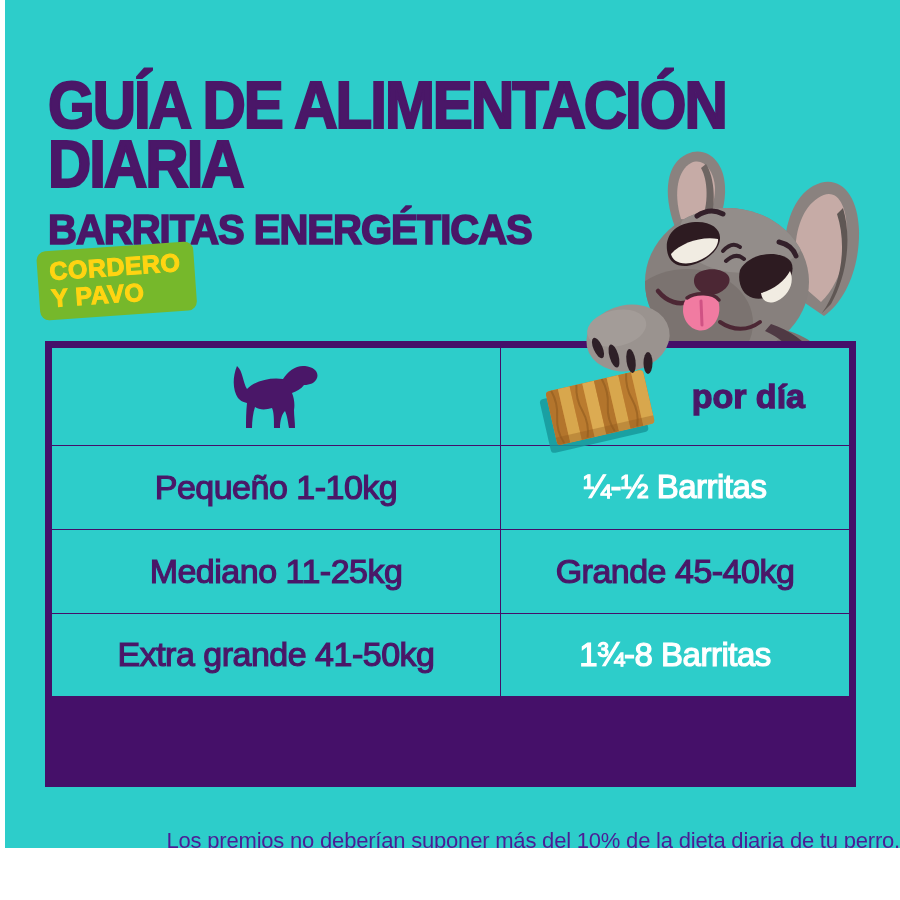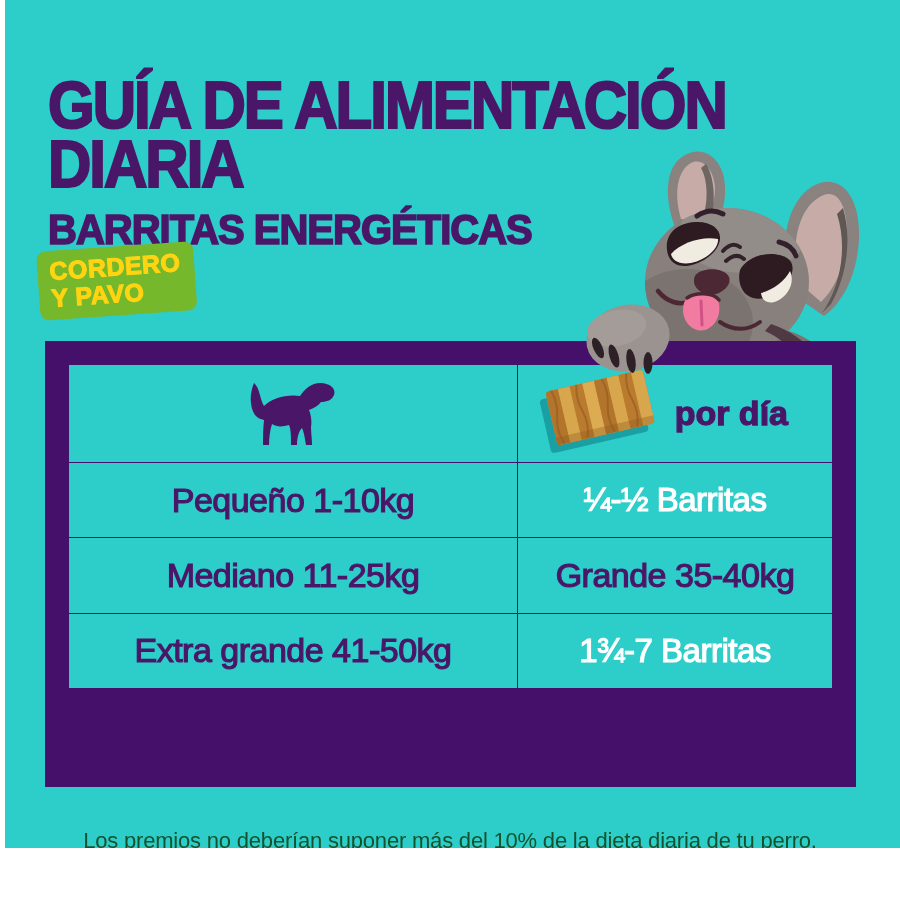--- a/index.html
+++ b/index.html
@@ -32,21 +32,21 @@
     letter-spacing:0.5px;-webkit-text-stroke:1.1px #ffd412;white-space:nowrap;
   }
 
   
   .dog-art{position:absolute;left:575px;top:130px;width:295px;height:232px;z-index:1;}
   .paw-art{position:absolute;left:535px;top:288px;width:150px;height:165px;z-index:3;}
 
   
   .guide-table{
     position:absolute;left:45px;top:341px;width:811px;height:446px;z-index:2;
-    background:#451069;box-sizing:border-box;padding:24px;
+    background:#451069;box-sizing:border-box;padding:7px;
     display:grid;grid-template-columns:448px 1fr;grid-template-rows:97px repeat(4,1fr);
     gap:1px;
   }
   .cell{
     background:#2dcdca;display:flex;align-items:center;justify-content:center;
     position:relative;
   }
   .size-label{
     color:#4a1768;font-size:34px;font-weight:400;letter-spacing:-0.5px;
     -webkit-text-stroke:1.2px #4a1768;white-space:nowrap;
@@ -57,21 +57,21 @@
   }
   .cell.header-right{justify-content:flex-end;padding-right:44px;box-sizing:border-box;}
   .per-day{
     color:#4a1768;font-size:34px;font-weight:700;
     -webkit-text-stroke:1.3px #4a1768;white-space:nowrap;
   }
 
   
   .footer-note{
     position:absolute;left:0;top:828px;width:900px;z-index:2;
-    text-align:center;color:#14532d;font-size:22px;letter-spacing:-0.2px;
+    text-align:right;color:#4c1d95;font-size:22px;letter-spacing:-0.2px;
   }
 </style>
 </head>
 <body>
 
 <div class="canvas">
   <div class="left-strip"></div>
 
   <div class="title">
     <div>GUÍA DE ALIMENTACIÓN</div>
@@ -148,28 +148,28 @@
     </div>
     <div class="cell">
       <span class="amount-label">¼-½ Barritas</span>
     </div>
 
     <div class="cell">
       <span class="size-label">Mediano 11-25kg</span>
     </div>
 
     <div class="cell">
-      <span class="size-label">Grande 35-40kg</span>
+      <span class="size-label">Grande 45-40kg</span>
     </div>
 
     <div class="cell">
       <span class="size-label">Extra grande 41-50kg</span>
     </div>
     <div class="cell">
-      <span class="amount-label">1¾-7 Barritas</span>
+      <span class="amount-label">1¾-8 Barritas</span>
     </div>
   </div>
 
   <svg class="paw-art" viewBox="0 0 150 165" aria-hidden="true">
 
     <g transform="translate(59,127) rotate(-13)">
       <rect x="-50" y="-27" width="100" height="55" rx="4" fill="#17989b" opacity="0.85"></rect>
     </g>
 
     <g transform="translate(65,119) rotate(-13)">

